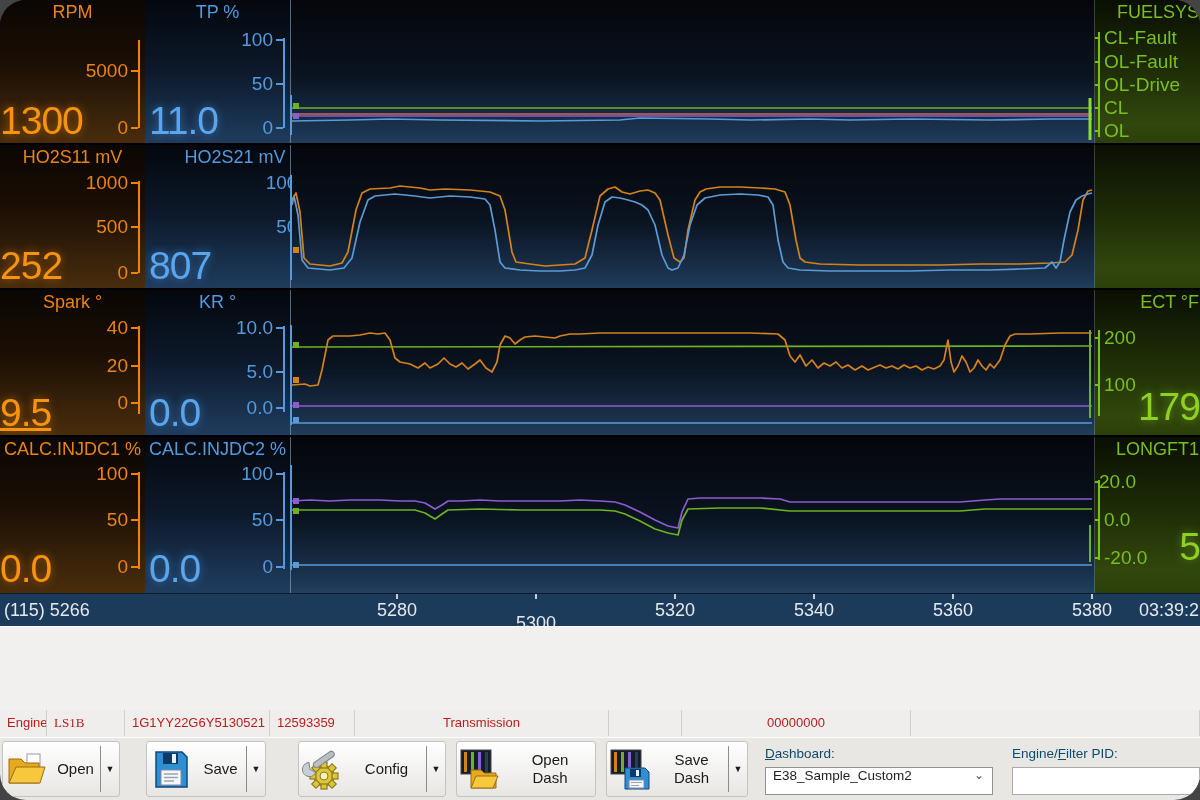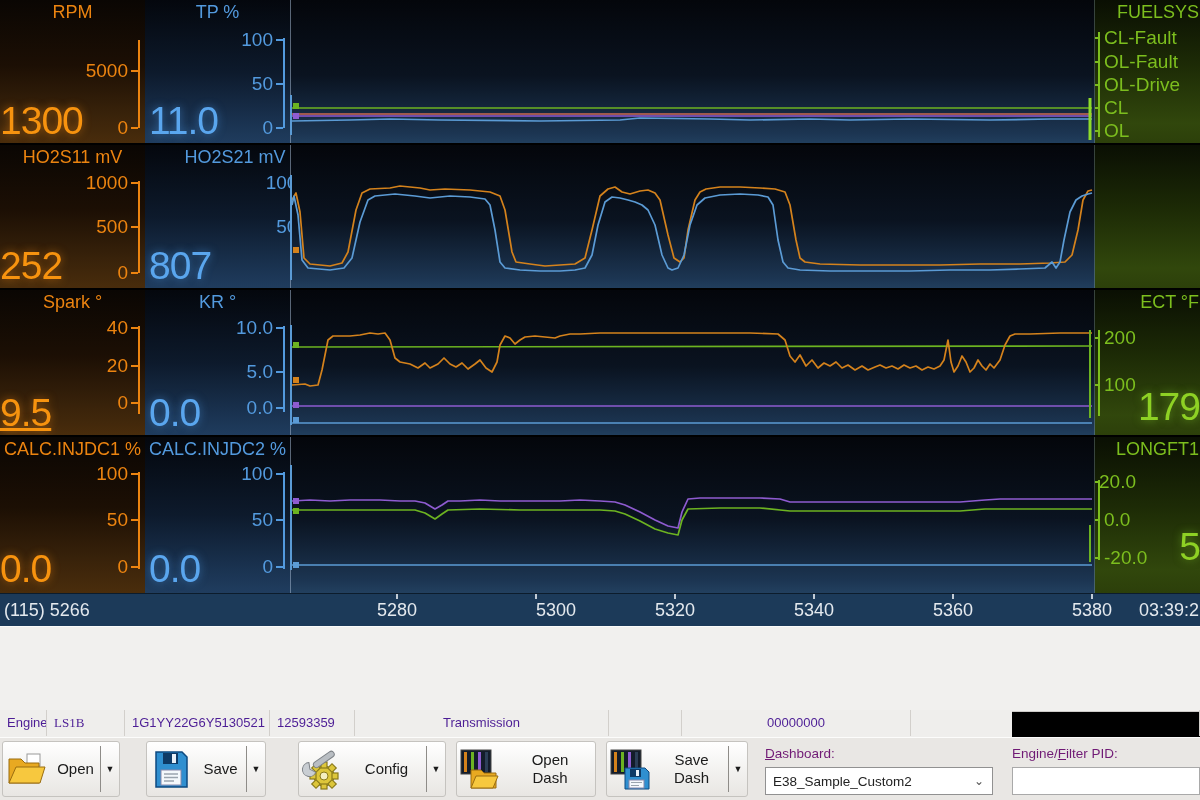--- a/index.html
+++ b/index.html
@@ -1,17 +1,17 @@
 <!DOCTYPE html>
 <html><head>
 <meta charset="utf-8">
 <style>
   html,body{margin:0;padding:0;background:#444;}
   .screen{position:relative;width:1200px;height:800px;overflow:hidden;background:#000;
-          font-family:"Liberation Sans",sans-serif;-webkit-font-smoothing:antialiased;}
+          font-family:"Liberation Sans",sans-serif;border-radius:26px;-webkit-font-smoothing:antialiased;}
   .abs{position:absolute;}
   
   .panel{position:absolute;overflow:hidden;}
   .panel.pl{background:linear-gradient(180deg,#0a0603 0%,#1c0f04 45%,#38220a 78%,#4a2d0c 100%);}
   .panel.pm{background:linear-gradient(180deg,#04070d 0%,#0d1a2c 50%,#1a3351 85%,#203d5f 100%);}
   .panel.pr{background:linear-gradient(180deg,#0a0f03 0%,#1d2b06 45%,#31470c 85%,#2c3f0a 100%);}
   .gtitle{position:absolute;top:2px;left:0;right:0;text-align:center;font-size:18px;white-space:nowrap;}
   .gtitle.r{text-align:right;right:0;left:auto;padding-right:1px;}
   .gval{position:absolute;font-size:39px;letter-spacing:-1px;white-space:nowrap;}
   .tick-label{position:absolute;font-size:19px;white-space:nowrap;}
@@ -25,35 +25,35 @@
           border-left:1px solid rgba(160,180,205,.55);border-right:1px solid rgba(150,180,150,.35);}
   
   #axisbar{position:absolute;left:0;top:593px;width:1200px;height:32px;background:#1c3a59;
            border-top:1px solid #0c1c2c;}
   .axlab{position:absolute;top:6px;font-size:18px;color:#e4e9ee;}
   .axtick{position:absolute;top:0;width:2px;height:5px;background:#c2ccd6;}
   
   #toolbar{position:absolute;left:0;top:626px;width:1200px;height:84px;background:#f1f0ee;
            border-top:1px solid #fbfbfa;border-bottom:1px solid #cdcbc8;}
   
-  #statusbar{position:absolute;left:0;top:710px;width:1012px;height:27px;background:#efeeec;
-             border-bottom:1px solid #d6d4d1;font-size:13px;color:#4c1d95;}
+  #statusbar{position:absolute;left:0;top:710px;width:1200px;height:27px;background:#efeeec;
+             border-bottom:1px solid #d6d4d1;font-size:13px;color:#b91c1c;}
   .scell{position:absolute;top:0;height:26px;line-height:26px;border-right:1px solid #d2cfcb;overflow:hidden;white-space:nowrap;}
   
   #bottombar{position:absolute;left:0;top:737px;width:1200px;height:63px;background:#e9e7e4;border-top:1px solid #fcfcfb;}
   .bbtn{position:absolute;top:3px;height:56px;background:linear-gradient(180deg,#ffffff,#f2f1ef 55%,#e8e6e3);
         border:1px solid #c5c3bf;border-radius:3px;display:flex;align-items:center;box-sizing:border-box;}
   .bicon{width:48px;display:flex;align-items:center;justify-content:center;flex-shrink:0;}
   .blabel{flex:1;text-align:center;font-size:15px;color:#1b1b1b;line-height:1.2;white-space:nowrap;padding:0 4px;}
   .bsep{width:1px;height:46px;background:#8e8c88;flex-shrink:0;}
   .barrow{width:18px;text-align:center;font-size:9px;color:#1b1b1b;flex-shrink:0;}
-  .flabel{position:absolute;font-size:13.5px;color:#701a75;}
+  .flabel{position:absolute;font-size:13.5px;color:#0c4a6e;}
   .flabel u{text-decoration:underline;}
   #dash-combo{position:absolute;left:765px;top:766px;width:228px;height:28px;background:#fff;border:1px solid #919191;
-              box-sizing:border-box;display:flex;align-items:center;font-size:13.5px;color:#222;padding-left:7px;}
+              box-sizing:border-box;display:flex;align-items:flex-start;font-size:13.5px;color:#222;padding-left:7px;}
   #dash-combo .chev{margin-left:auto;padding-right:8px;color:#555;font-size:12px;}
   #pid-input{position:absolute;left:1012px;top:766px;width:188px;height:28px;background:#fff;border:1px solid #a9a9a9;
              box-sizing:border-box;}
 </style>
 </head>
 <body>
 
 <div class="screen">
 
   <div id="charts" class="abs" style="left:0;top:0;width:1200px;height:593px;">
@@ -217,21 +217,21 @@
         <rect x="3" y="508" width="6" height="6" fill="#6cb321"></rect>
         <rect x="3" y="562" width="6" height="6" fill="#5b9bd5"></rect>
       </svg>
     </div>
 
   <div id="axisbar">
       <div class="axlab" style="left:4px;">(115) 5266</div>
       <div class="axtick" style="left:396px;"></div>
       <div class="axlab" style="left:357px;width:80px;text-align:center;">5280</div>
       <div class="axtick" style="left:535px;"></div>
-      <div class="axlab" style="left:496px;width:80px;text-align:right;">5300</div>
+      <div class="axlab" style="left:496px;width:80px;text-align:center;margin-top:13px;">5300</div>
       <div class="axtick" style="left:674px;"></div>
       <div class="axlab" style="left:635px;width:80px;text-align:center;">5320</div>
       <div class="axtick" style="left:813px;"></div>
       <div class="axlab" style="left:774px;width:80px;text-align:center;">5340</div>
       <div class="axtick" style="left:952px;"></div>
       <div class="axlab" style="left:913px;width:80px;text-align:center;">5360</div>
       <div class="axtick" style="left:1091px;"></div>
       <div class="axlab" style="left:1052px;width:80px;text-align:center;">5380</div>
       <div class="axlab" style="right:1px;">03:39:2</div>
     </div>

